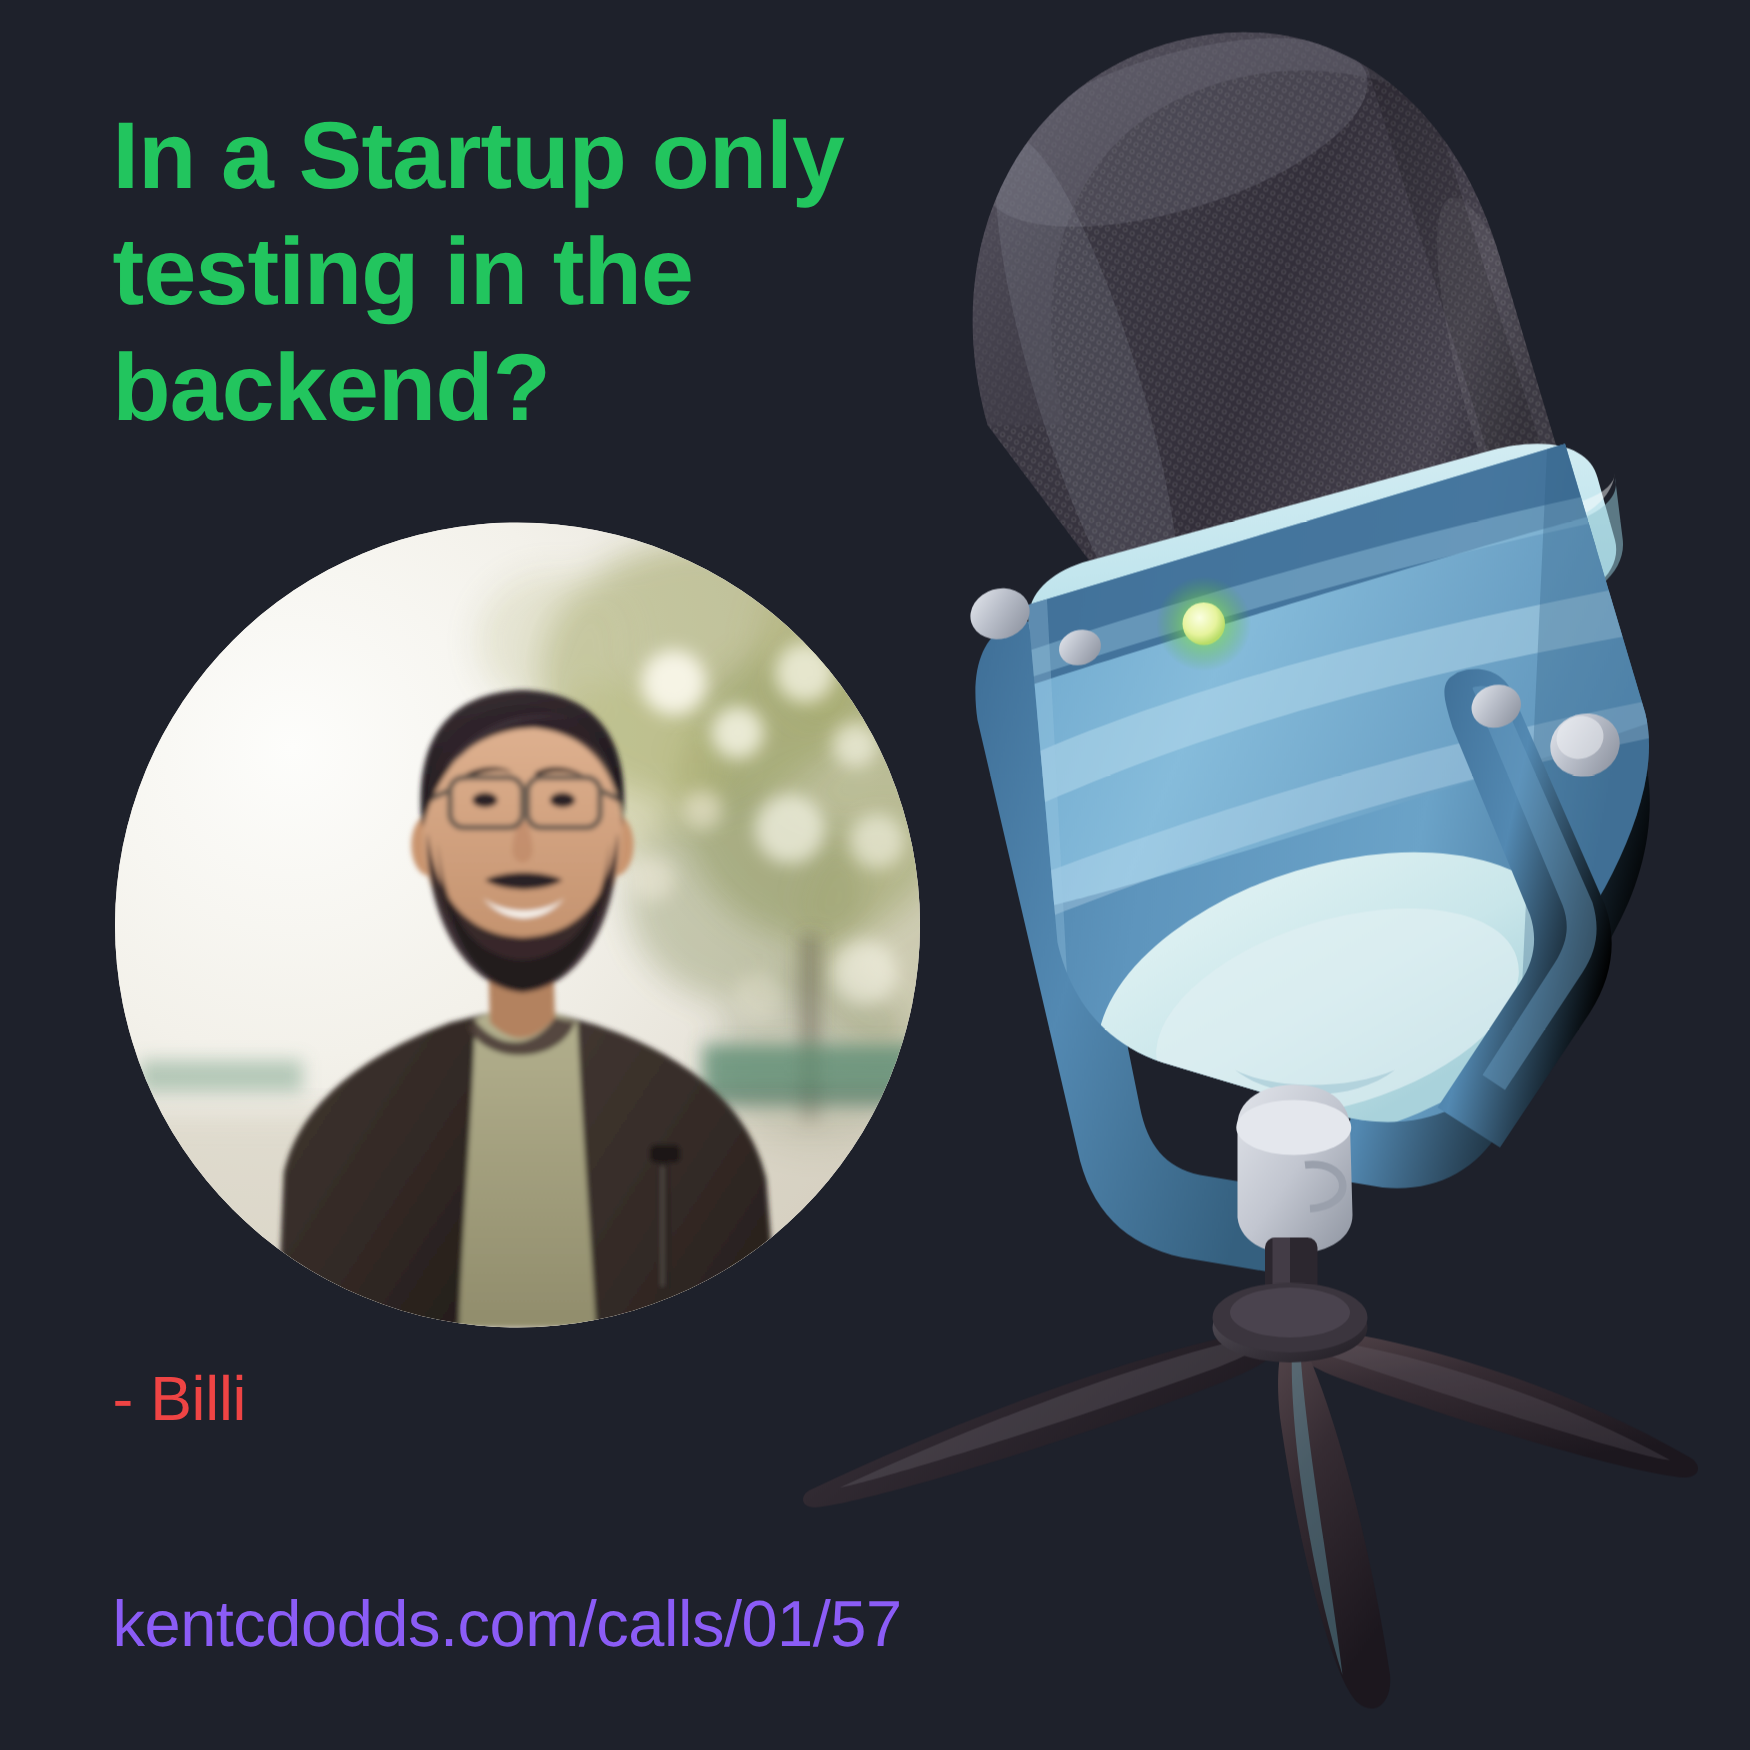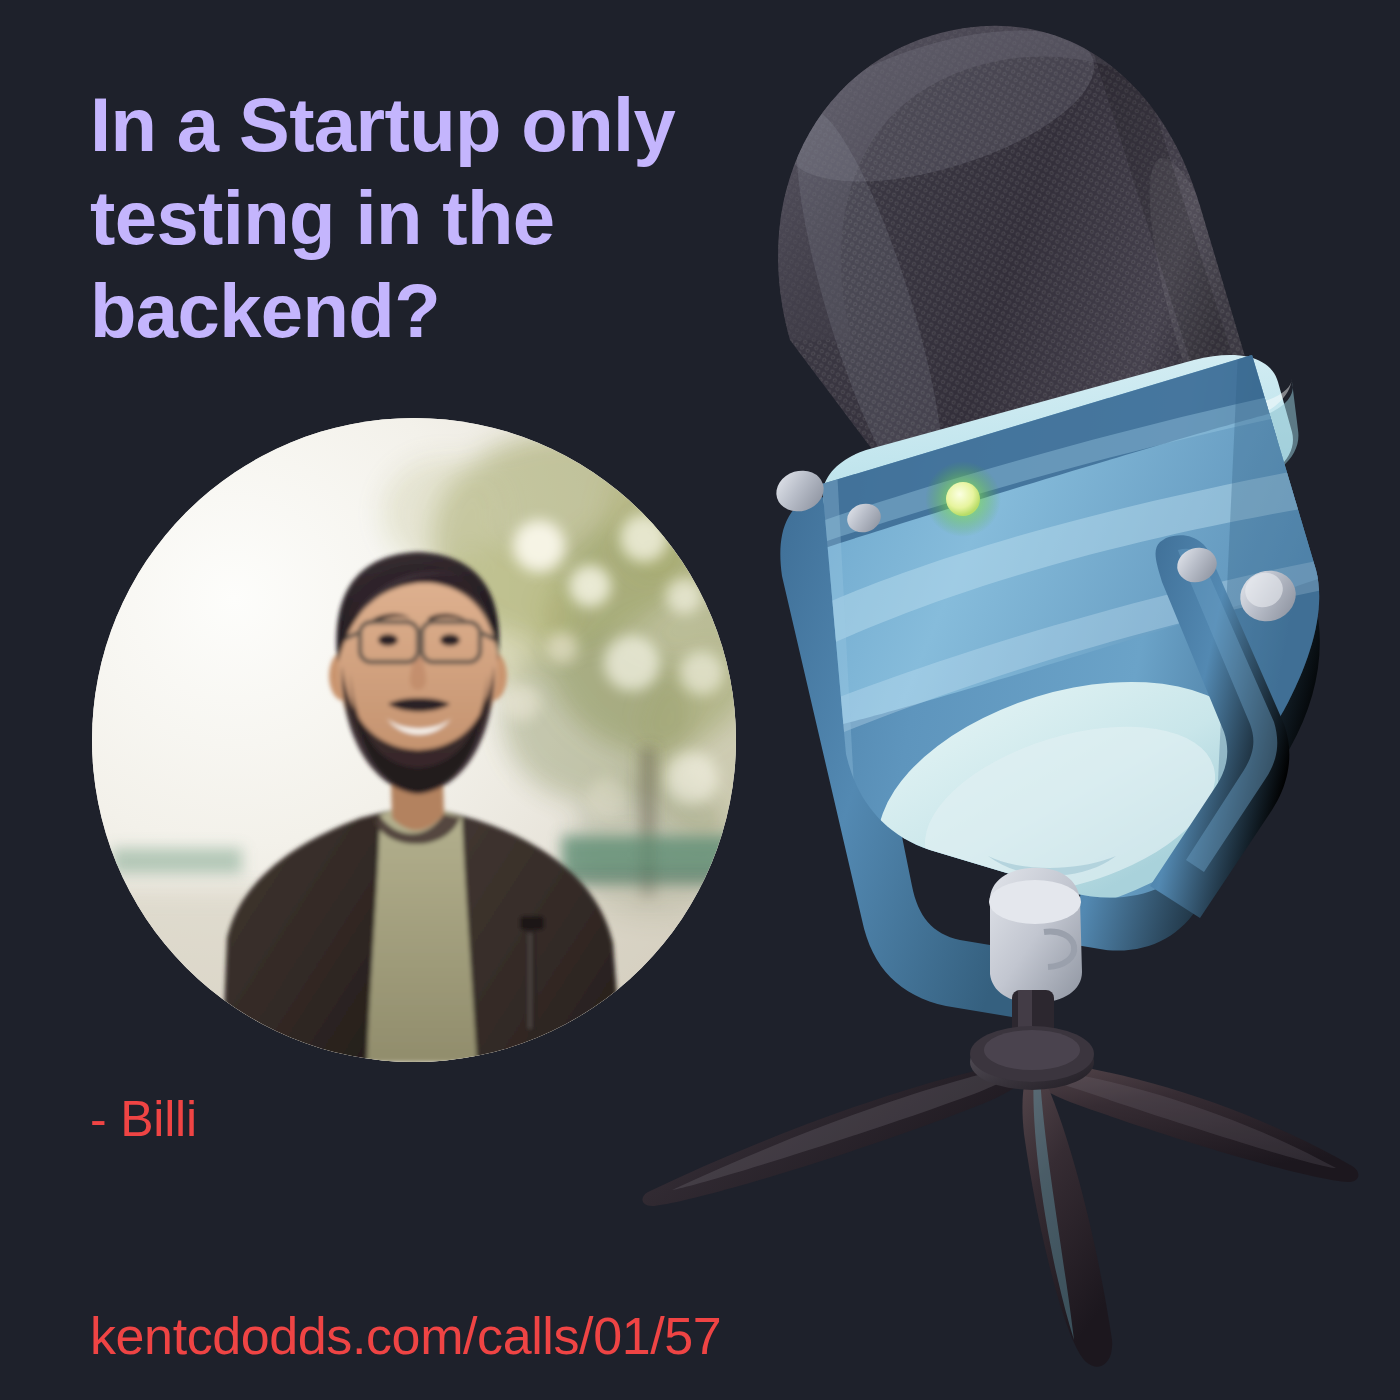--- a/index.html
+++ b/index.html
@@ -17,43 +17,43 @@
     -webkit-font-smoothing: antialiased;
   }
 
   
   .title {
     position: absolute;
     left: 90px;
     top: 78px;
     width: 660px;
     margin: 0;
-    color: #c4b5fd;
+    color: #22c55e;
     font-size: 76px;
     line-height: 93px;
     font-weight: 700;
     letter-spacing: -0.6px;
     white-space: pre-line;
   }
   .byline {
     position: absolute;
     left: 90px;
     top: 1090px;
     margin: 0;
     color: #ef4444;
     font-size: 50px;
     font-weight: 400;
     letter-spacing: -0.2px;
   }
   .url {
     position: absolute;
     left: 90px;
-    top: 1306px;
+    top: 1270px;
     margin: 0;
-    color: #ef4444;
+    color: #8b5cf6;
     font-size: 52px;
     font-weight: 400;
     letter-spacing: -0.4px;
   }
 
   
   .avatar {
     position: absolute;
     left: 92px;
     top: 418px;

